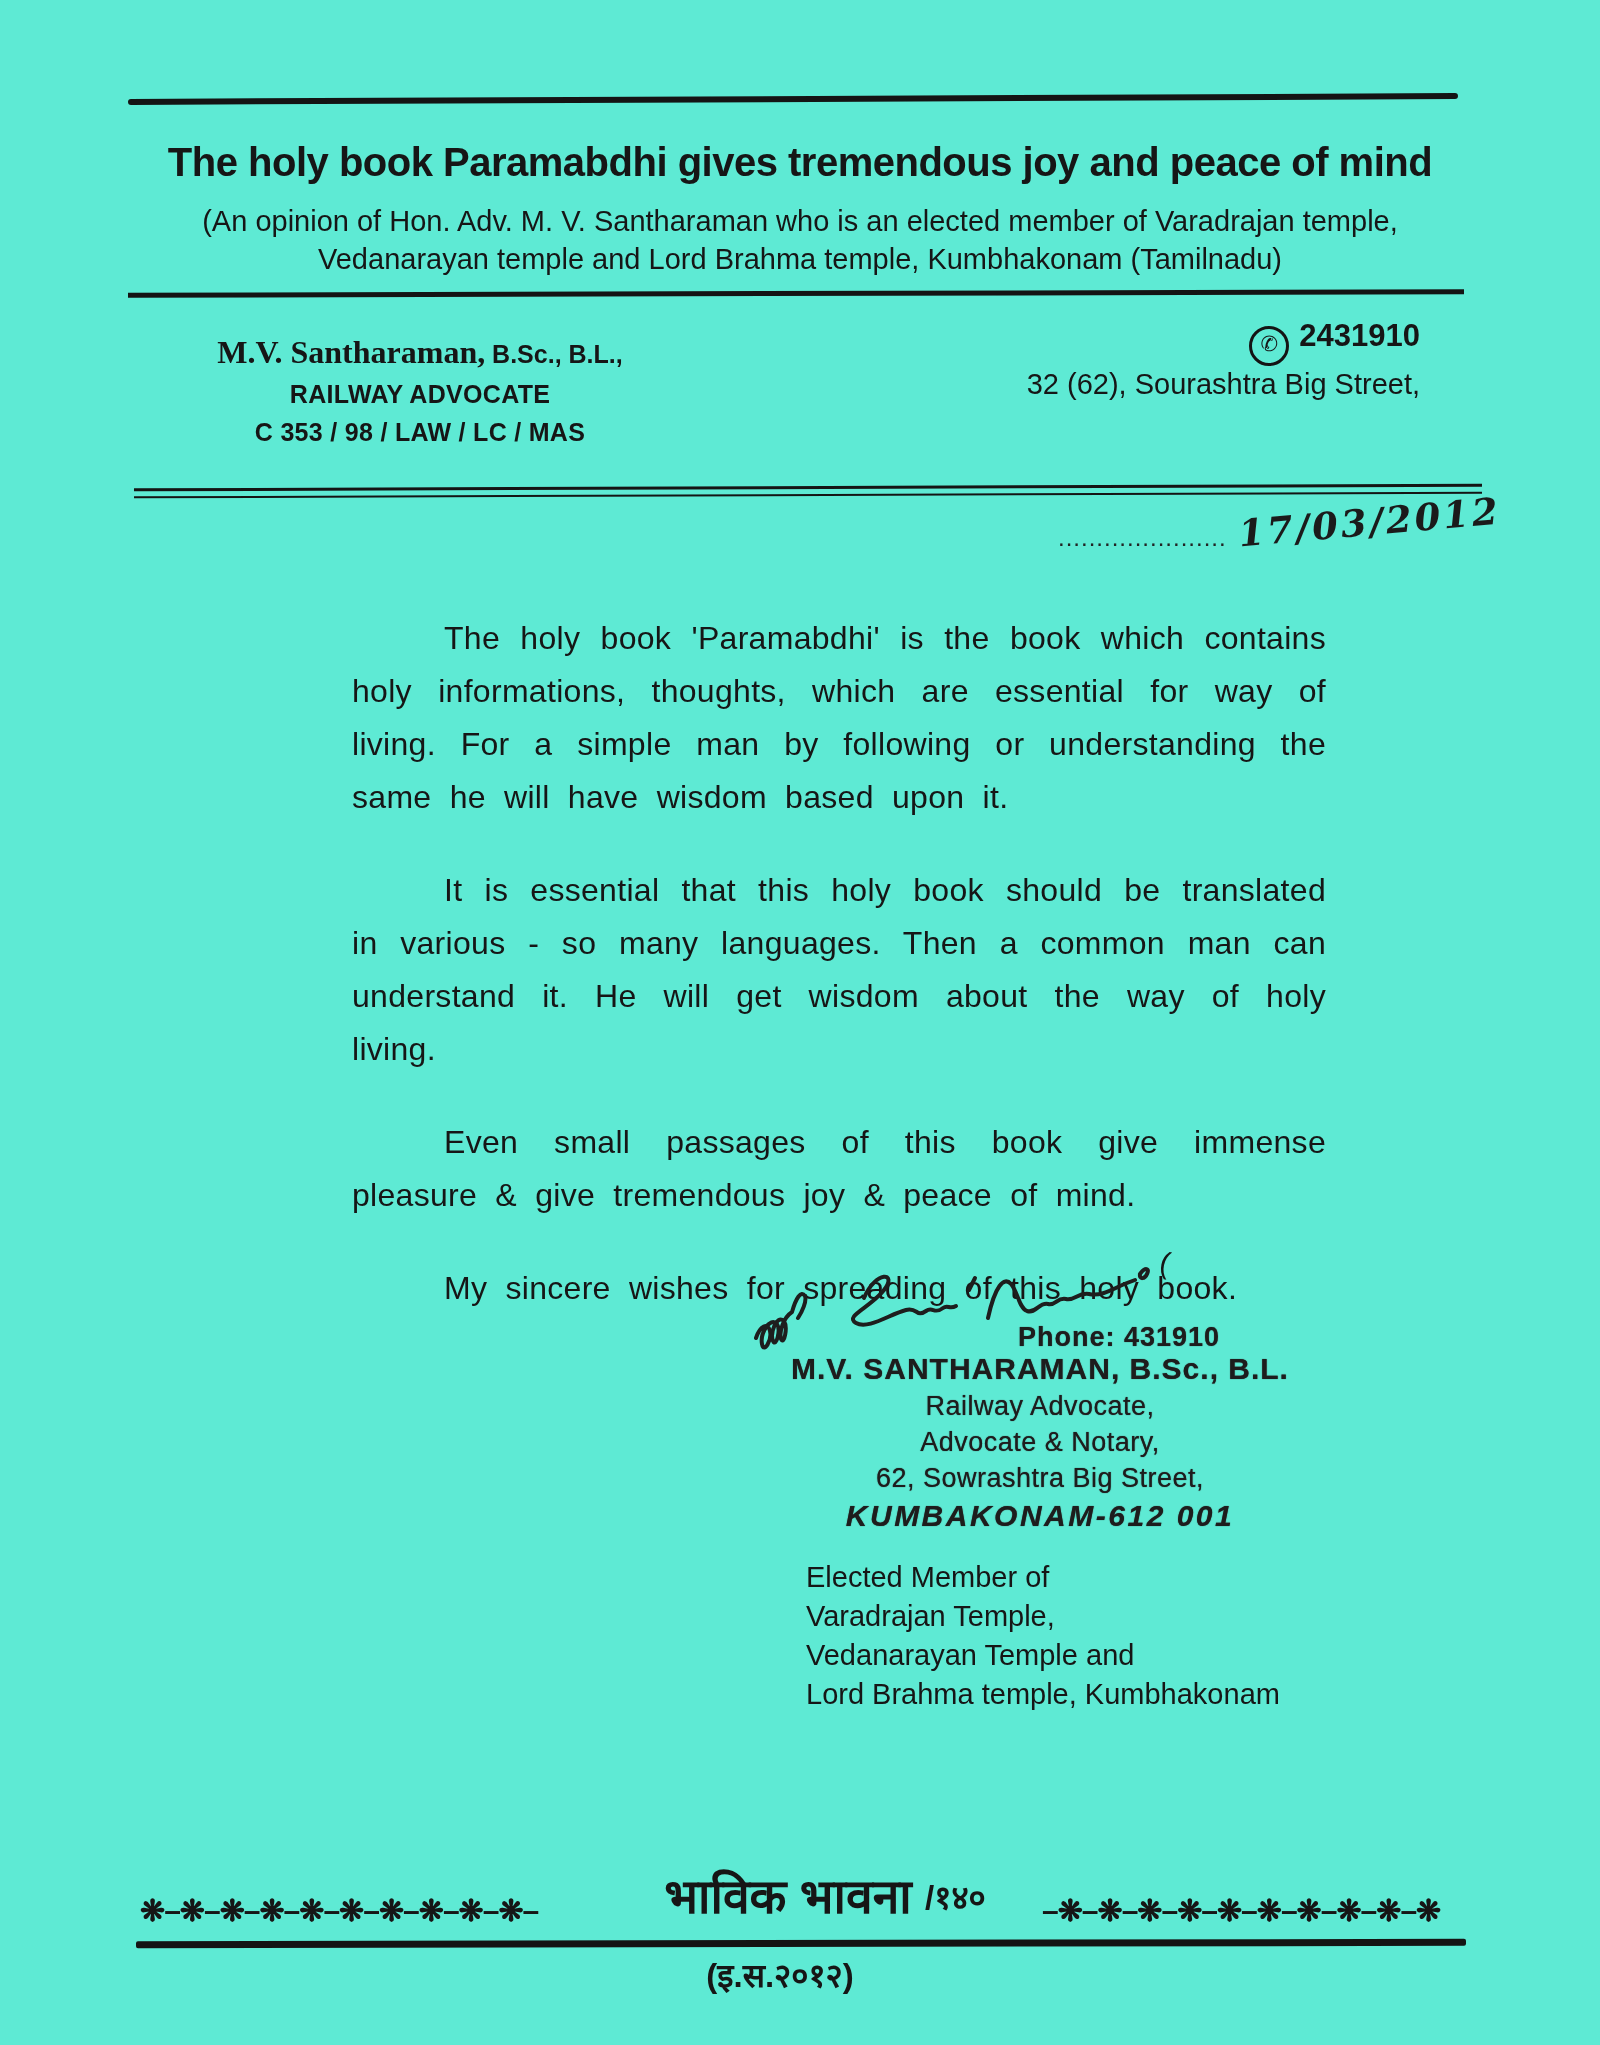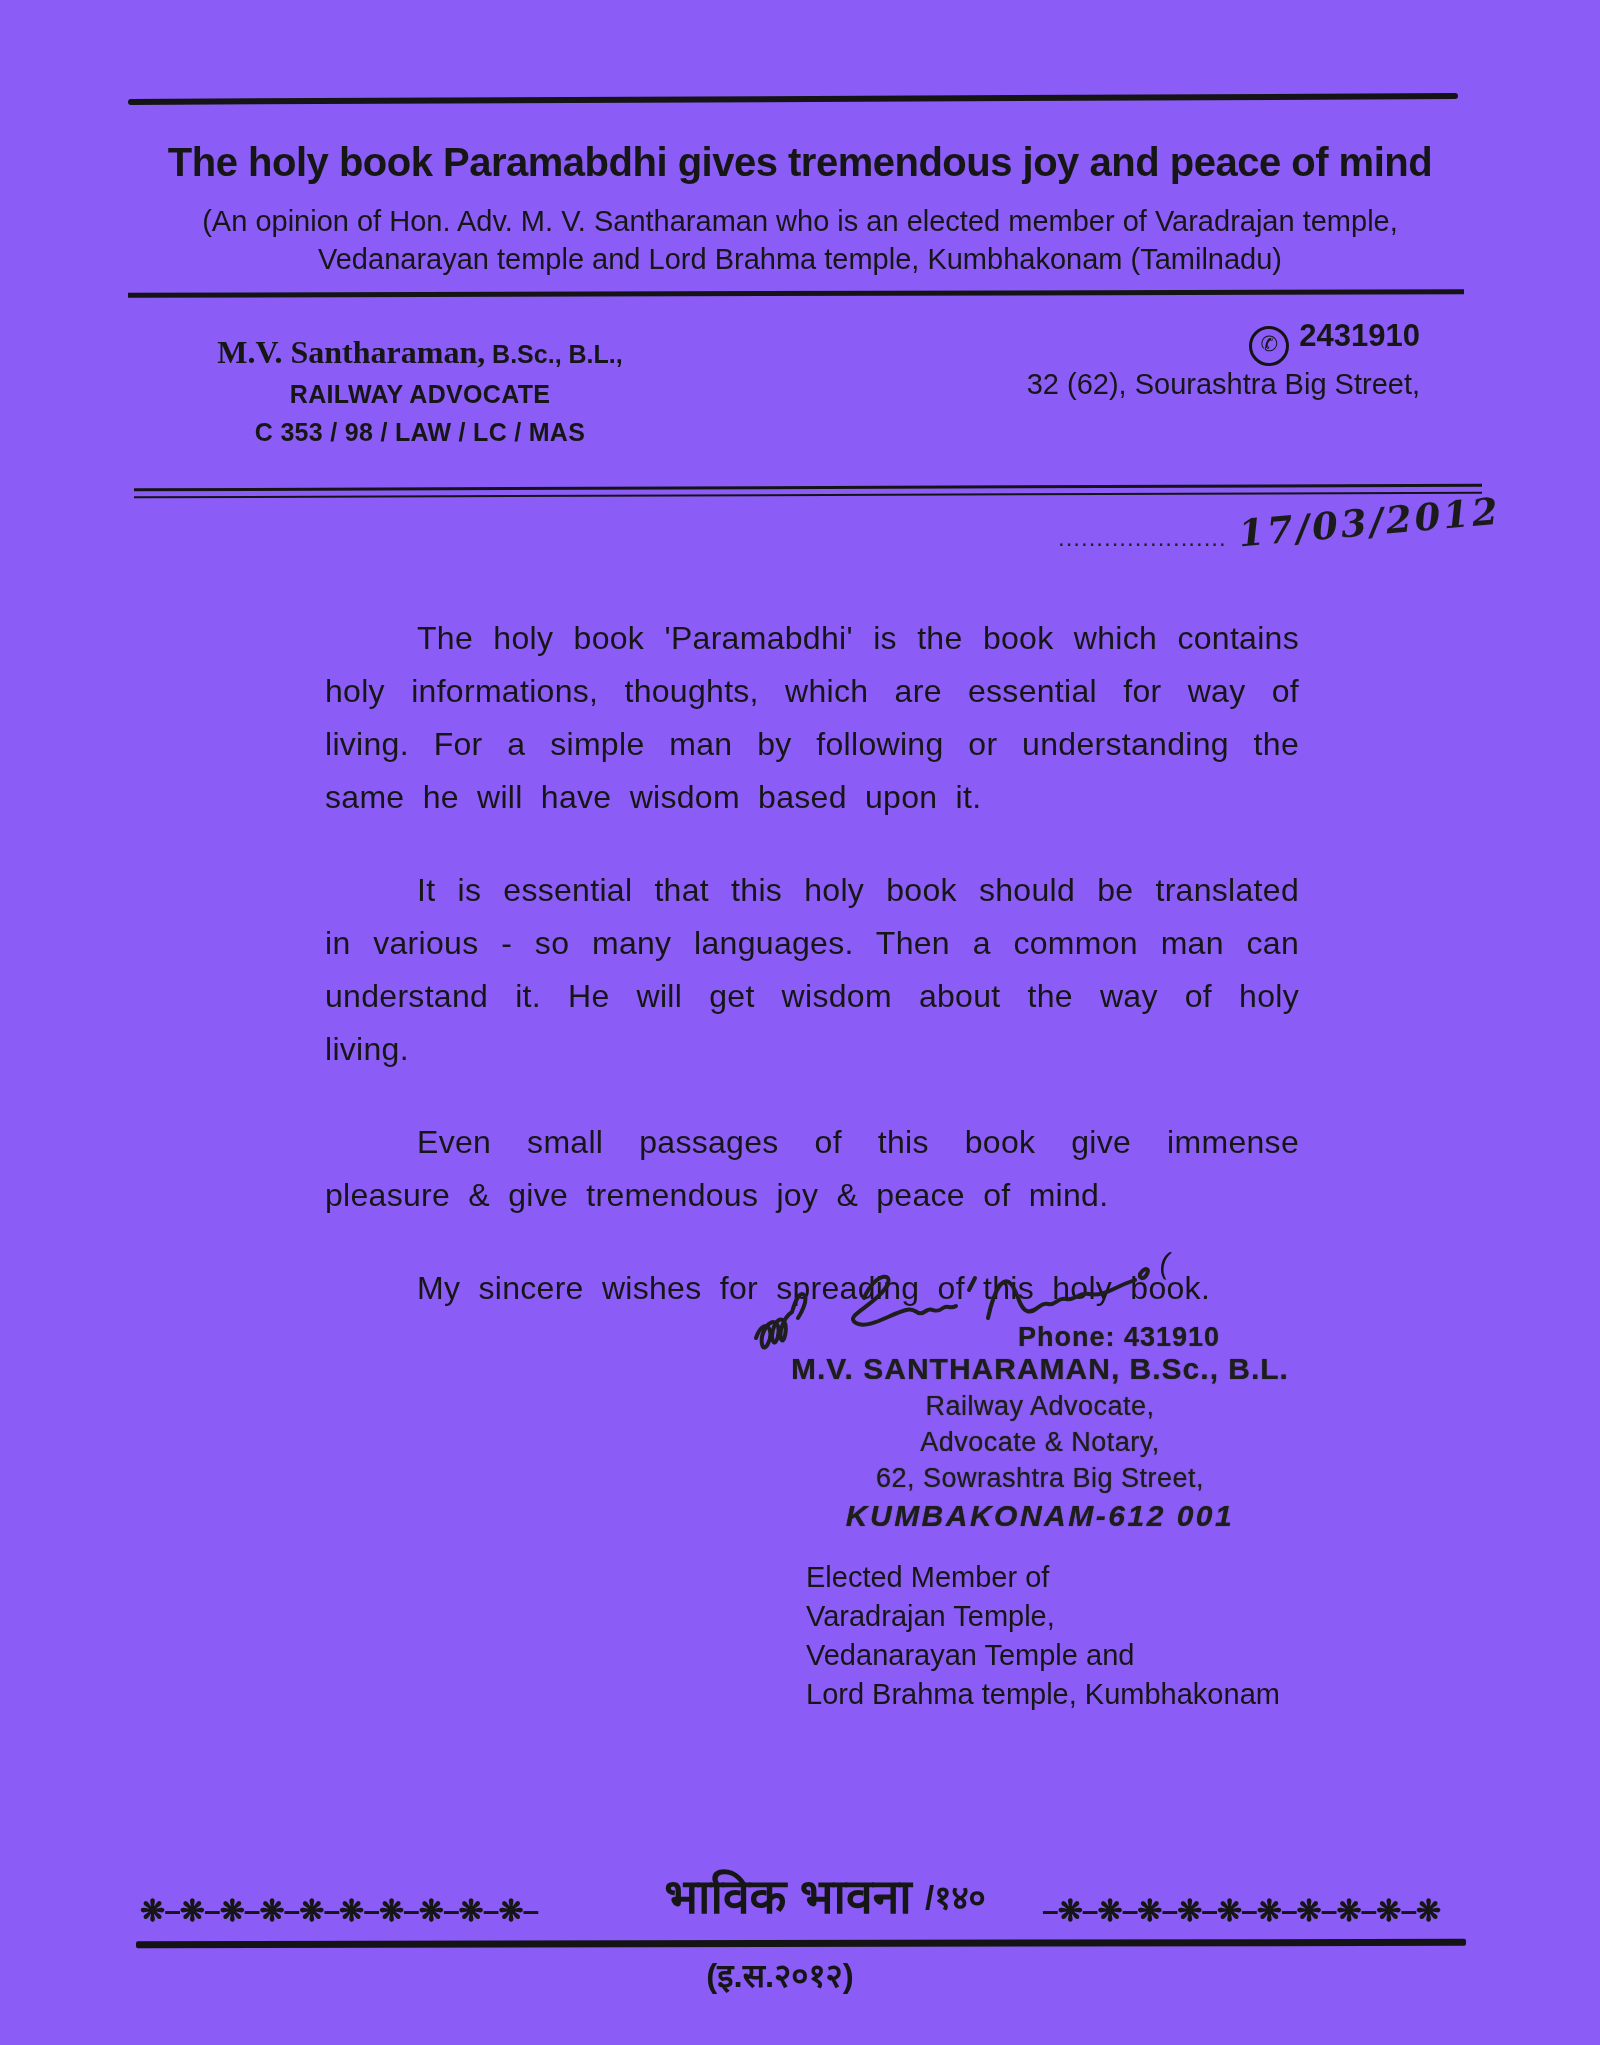--- a/index.html
+++ b/index.html
@@ -1,20 +1,20 @@
 <!DOCTYPE html>
 <html><head>
 <meta charset="utf-8">
 <style>
   html,body{margin:0;padding:0;background:#e8e8e6;}
   #page{
     position:relative;
     width:1600px;height:2045px;
     margin:0 auto;
-    background:#8b5cf6;
+    background:#5eead4;
     color:#161616;
     font-family:"Liberation Sans",sans-serif;
     overflow:hidden;
   }
   .abs{position:absolute;}
   .rule{background:#141414;}
   
   #rule-top{left:128px;top:96px;width:1330px;height:6px;transform:rotate(-0.25deg);border-radius:3px;}
   #doc-title{left:120px;top:140px;width:1360px;text-align:center;
     font-size:40px;font-weight:bold;letter-spacing:-0.5px;}
@@ -32,21 +32,21 @@
     border-radius:50%;text-align:center;line-height:30px;font-size:21px;font-weight:normal;
     vertical-align:-5px;margin-right:10px;}
   .lh-addr{font-size:29px;line-height:37px;}
   #rule-double{left:134px;top:486px;width:1348px;height:5px;
     border-top:3px solid #141414;border-bottom:2px solid #141414;transform:rotate(-0.2deg);}
   
   #date-leader{left:1058px;top:524px;font-size:24px;letter-spacing:1px;color:#222;}
   #date-value{left:1238px;top:500px;font-family:"DejaVu Serif",serif;font-style:italic;
     font-size:37px;font-weight:bold;transform:rotate(-5deg);letter-spacing:3px;color:#1b1b1b;}
   
-  #body-text{left:325px;top:612px;width:974px;}
+  #body-text{left:352px;top:612px;width:974px;}
   #body-text p{
     margin:0 0 40px 0;
     font-size:32px;line-height:53px;
     text-align:justify;text-indent:92px;
     word-spacing:9px;letter-spacing:0.3px;
   }
   #body-text p:last-child{text-align:left;}
   
   #sig-svg{left:748px;top:1252px;}
   #stray-mark{left:1160px;top:1246px;font-size:30px;transform:rotate(12deg);}

